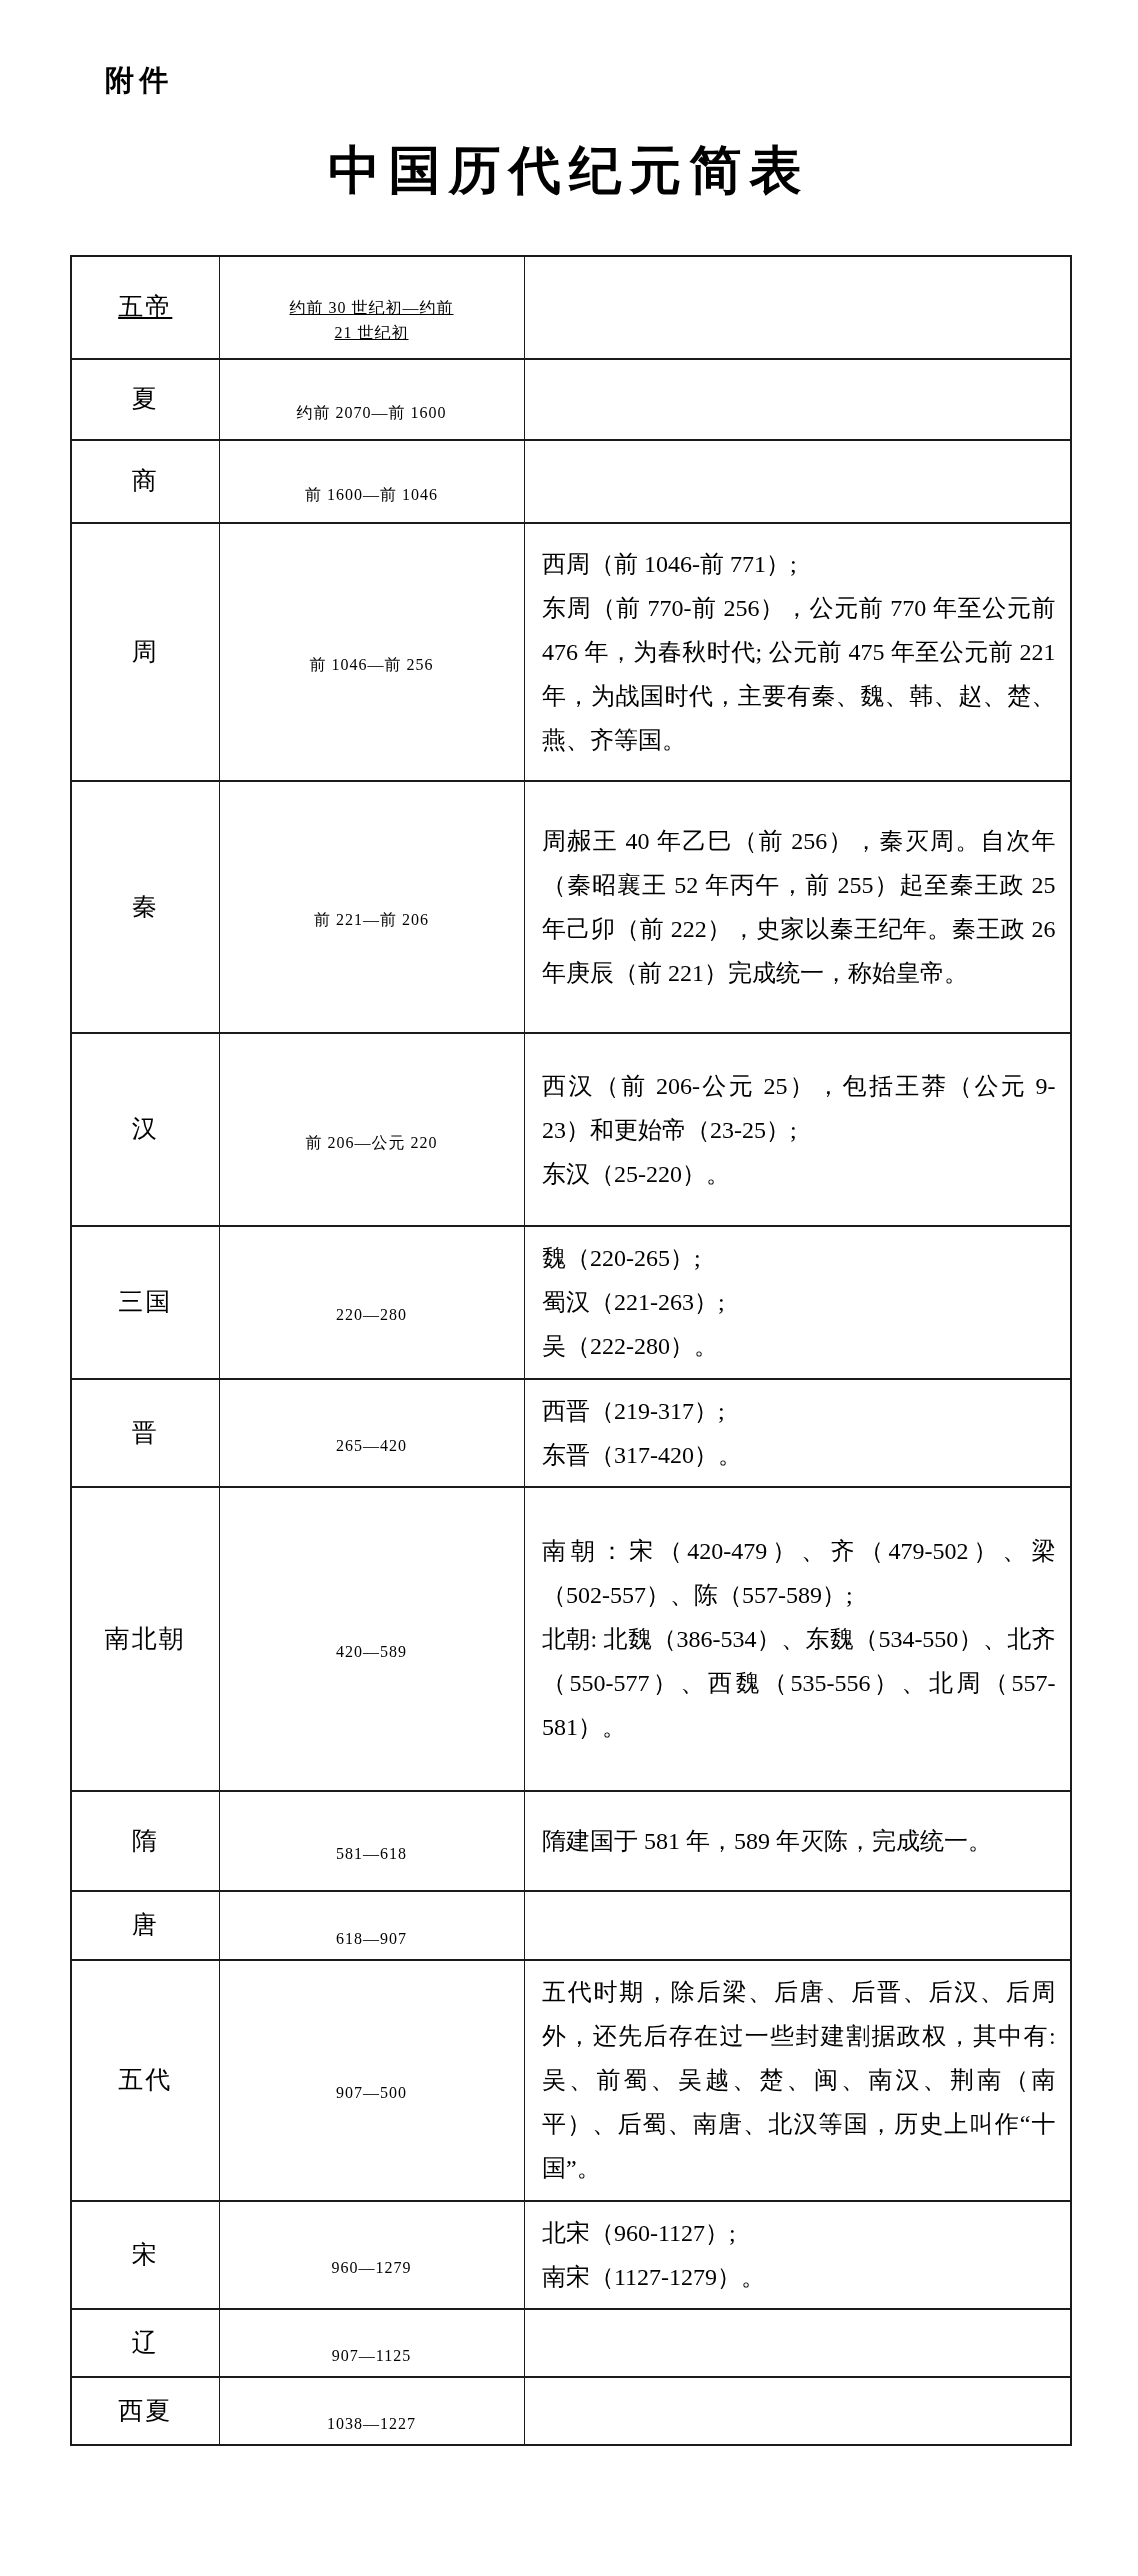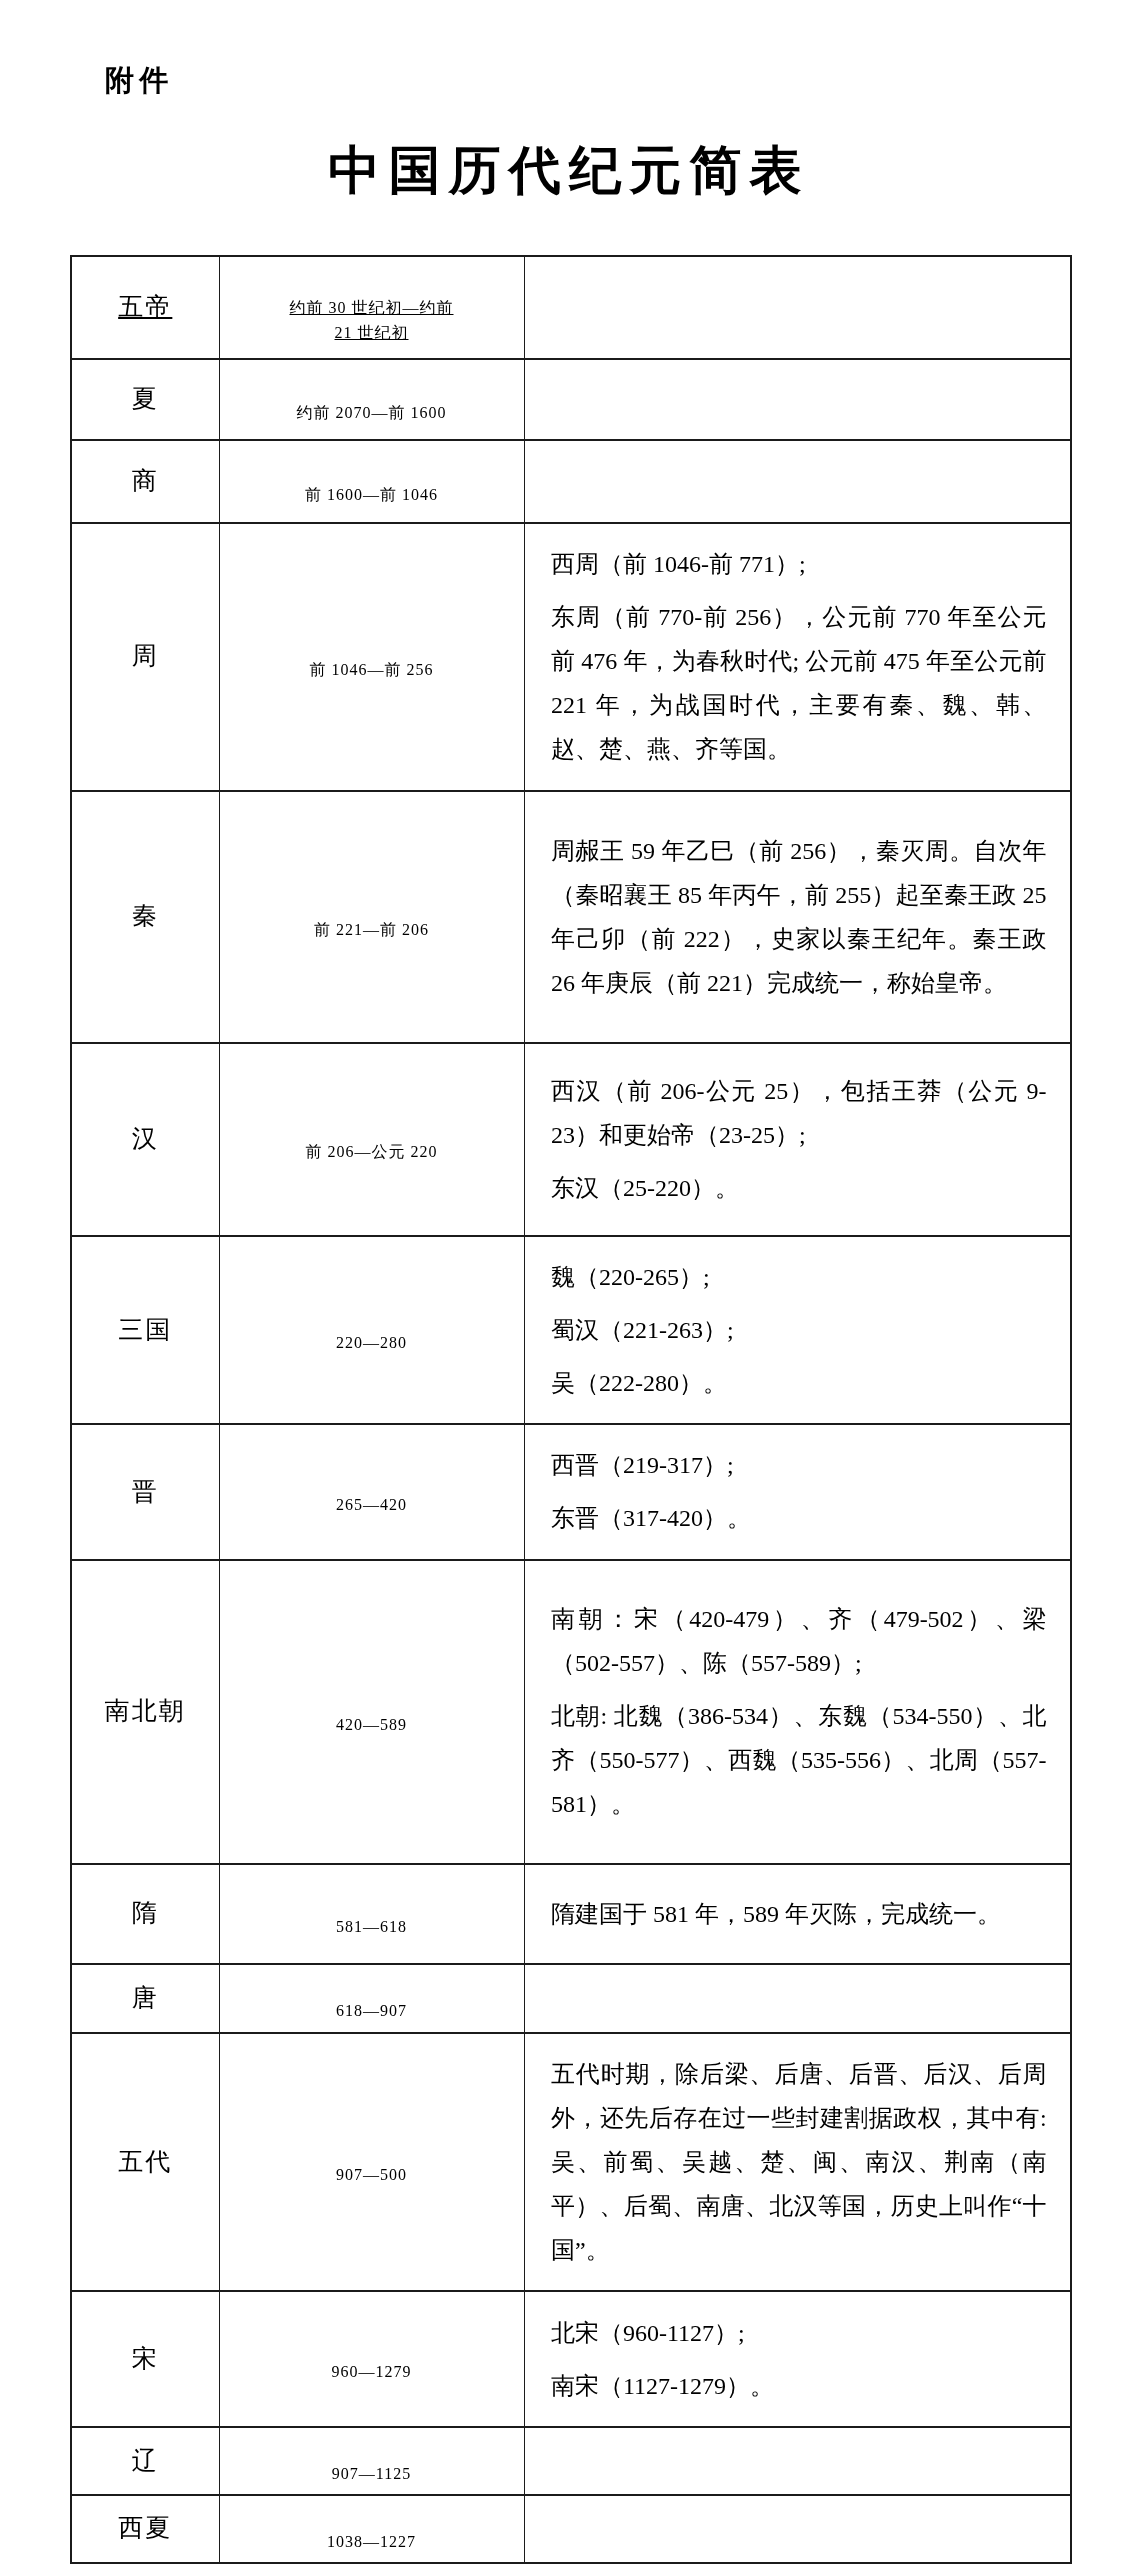--- a/index.html
+++ b/index.html
@@ -71,21 +71,21 @@
     line-height: 1.6;
     padding: 7.2px 7.2px;
     white-space: pre-line;
   }
   td.notes-cell {
     font-size: 24px;
     text-align: justify;
     padding: 9.3px 14.4px 9.3px 17.5px;
   }
   td.notes-cell p {
-    margin: 9px;
+    margin: 0;
     line-height: 44px;
   }
   
   tr:nth-child(1)  { height: 103px; text-decoration: underline; }
   tr:nth-child(2)  { height: 81px; }
   tr:nth-child(3)  { height: 83px; }
   tr:nth-child(4)  { height: 258px; }
   tr:nth-child(5)  { height: 252px; }
   tr:nth-child(6)  { height: 193px; }
   tr:nth-child(7)  { height: 131px; }
@@ -159,21 +159,21 @@
         </td>
   </tr>
       <tr>
     <td class="dynasty-cell">
       <span>秦</span>
     </td>
     <td class="period-cell">
       <span>前 221—前 206</span>
     </td>
     <td class="notes-cell">
-          <p>周赧王 59 年乙巳（前 256），秦灭周。自次年（秦昭襄王 85 年丙午，前 255）起至秦王政 25 年己卯（前 222），史家以秦王纪年。秦王政 26 年庚辰（前 221）完成统一，称始皇帝。</p>
+          <p>周赧王 40 年乙巳（前 256），秦灭周。自次年（秦昭襄王 52 年丙午，前 255）起至秦王政 25 年己卯（前 222），史家以秦王纪年。秦王政 26 年庚辰（前 221）完成统一，称始皇帝。</p>
         </td>
   </tr>
       <tr>
     <td class="dynasty-cell">
       <span>汉</span>
     </td>
     <td class="period-cell">
       <span>前 206—公元 220</span>
     </td>
     <td class="notes-cell">

